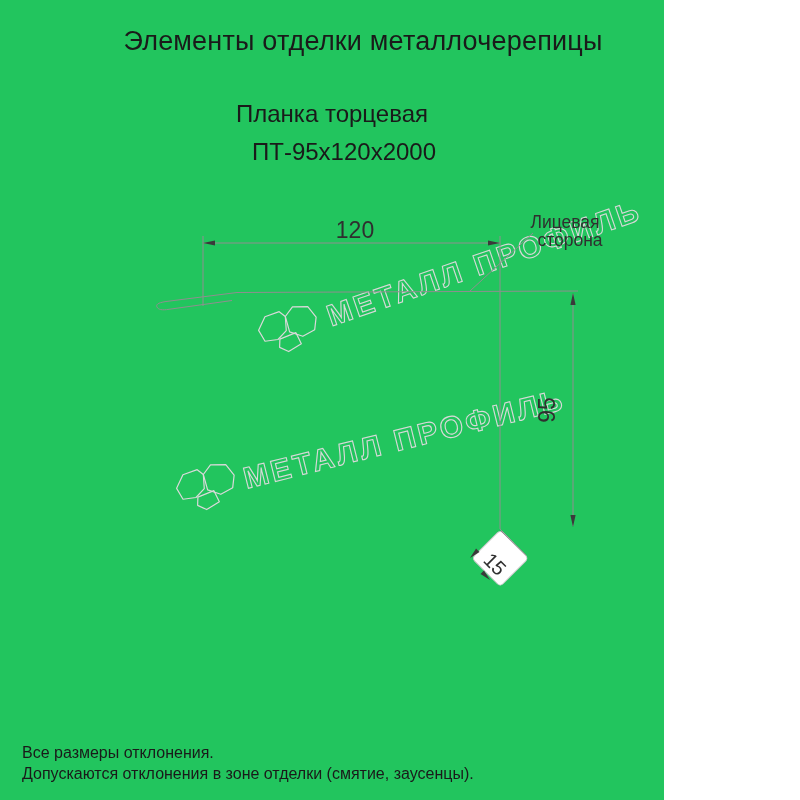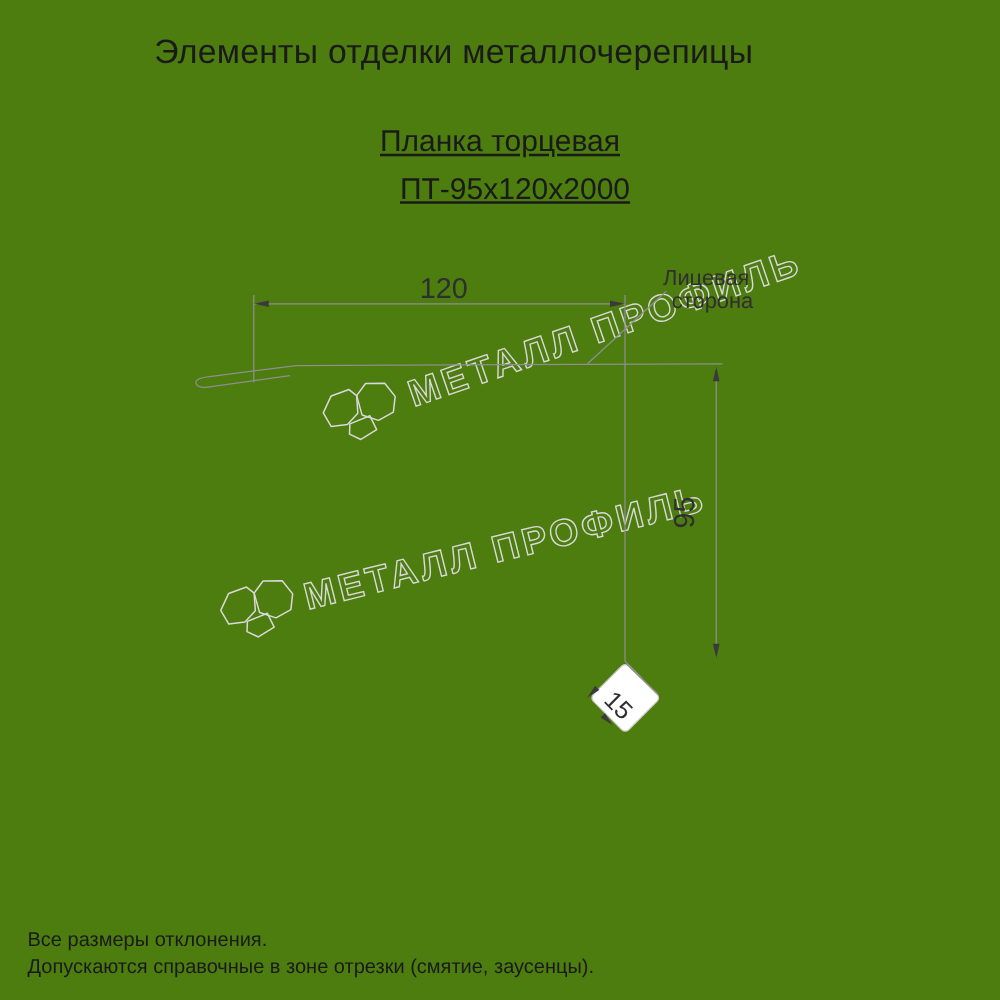--- a/index.html
+++ b/index.html
@@ -5,30 +5,30 @@
   :root{
     --line-color:#8f8f8f;
     --dim-color:#2f2f2f;
     --text-color:#1a1a1a;
     --watermark-color:#d9d9d9;
     --box-border:#c8c8c8;
   }
   *{box-sizing:border-box;}
   html,body{margin:0;padding:0;background:#fff;}
   .page{
-    position:relative;width:800px;height:800px;background:#4d7c0f;overflow:hidden;
+    position:relative;width:664px;height:800px;background:#22c55e;overflow:hidden;
     font-family:"Liberation Sans",sans-serif;color:var(--text-color);
   }
   .page-title{
     position:absolute;top:26px;left:0;width:726px;margin:0;
     text-align:center;font-size:27px;font-weight:400;letter-spacing:0.2px;
   }
   .subtitle{
     position:absolute;left:0;width:100%;margin:0;text-align:center;
-    font-size:24px;font-weight:400;text-decoration:underline;
+    font-size:24px;font-weight:400;
   }
   .subtitle.name{top:100px;}
   .subtitle.code{top:138px;padding-left:24px;}
   .drawing-svg{position:absolute;left:0;top:0;z-index:2;}
   .ln{stroke:var(--line-color);stroke-width:1;fill:none;}
   .arw{fill:#3a3a3a;stroke:none;}
   .dimbox{fill:#ffffff;stroke:var(--box-border);stroke-width:1;}
   .dim{font-family:"Liberation Sans",sans-serif;font-size:23px;fill:var(--dim-color);}
   .dim-sm{font-family:"Liberation Sans",sans-serif;font-size:20px;fill:var(--dim-color);}
   .lbl{font-family:"Liberation Sans",sans-serif;font-size:17.5px;fill:var(--dim-color);}
@@ -106,16 +106,16 @@
     <text class="dim" x="355" y="238" text-anchor="middle">120</text>
     <text class="dim" x="555" y="410" text-anchor="middle" transform="rotate(-90 555 410)">95</text>
     <text class="dim-sm" x="490" y="569" text-anchor="middle" transform="rotate(45 490 569)">15</text>
 
     <text class="lbl" x="565" y="228" text-anchor="middle">Лицевая</text>
     <text class="lbl" x="570" y="246" text-anchor="middle">сторона</text>
   </svg>
 
   <div class="footer">
     <div>Все размеры отклонения.</div>
-    <div>Допускаются справочные в зоне отрезки (смятие, заусенцы).</div>
+    <div>Допускаются отклонения в зоне отделки (смятие, заусенцы).</div>
   </div>
 
 </div>
 
 </body></html>

